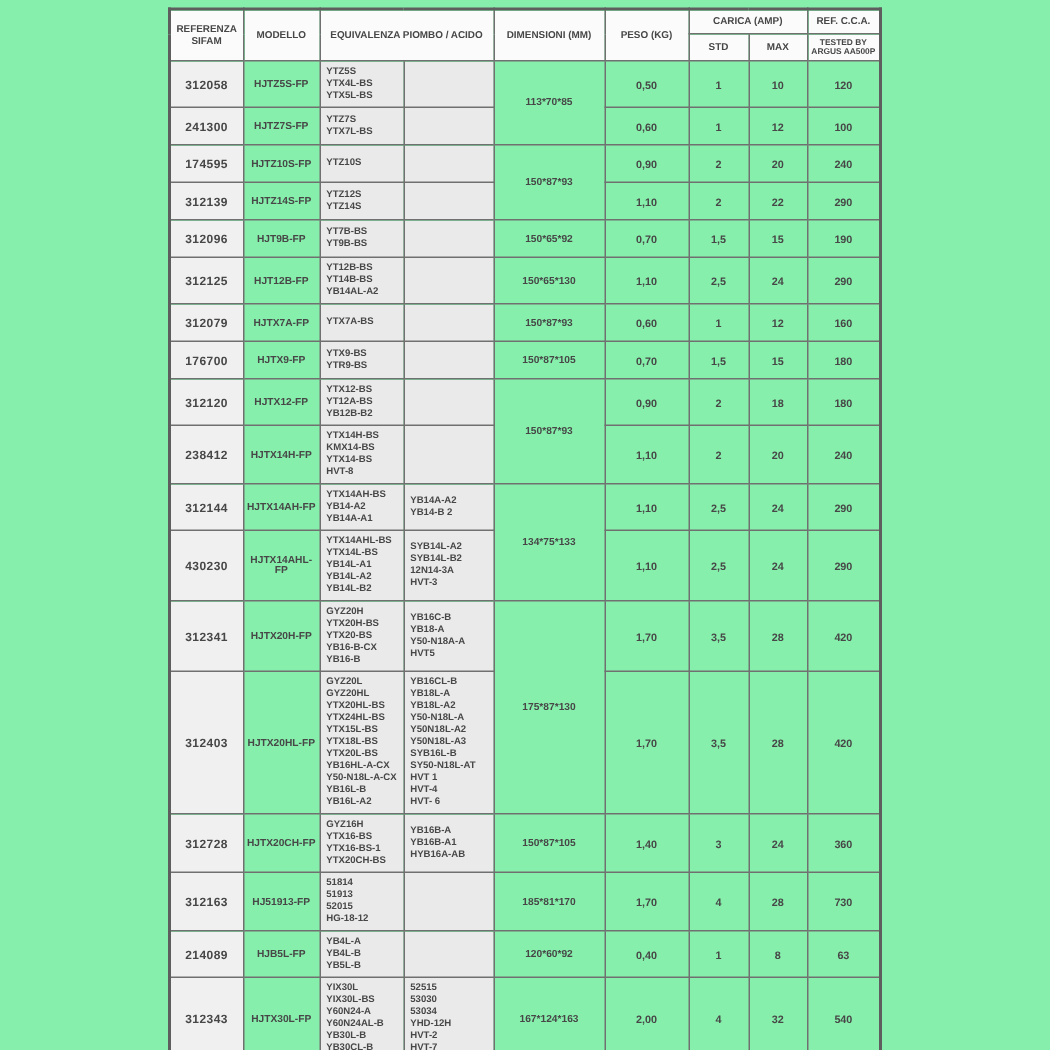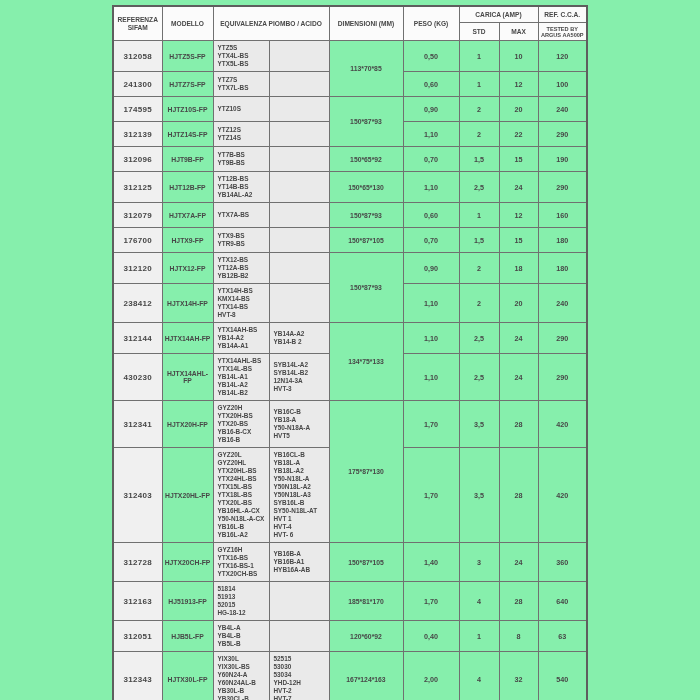--- a/index.html
+++ b/index.html
@@ -364,24 +364,24 @@
             <div>51814</div>
             <div>51913</div>
             <div>52015</div>
             <div>HG-18-12</div>
           </td>
           <td class="c-eq"></td>
           <td class="c-dim">185*81*170</td>
           <td class="c-num">1,70</td>
           <td class="c-num">4</td>
           <td class="c-num">28</td>
-          <td class="c-num">640</td>
-        </tr>
-        <tr>
-          <td class="c-ref">312051</td>
+          <td class="c-num">730</td>
+        </tr>
+        <tr>
+          <td class="c-ref">214089</td>
           <td class="c-model">HJB5L-FP</td>
           <td class="c-eq">
             <div>YB4L-A</div>
             <div>YB4L-B</div>
             <div>YB5L-B</div>
           </td>
           <td class="c-eq"></td>
           <td class="c-dim">120*60*92</td>
           <td class="c-num">0,40</td>
           <td class="c-num">1</td>

